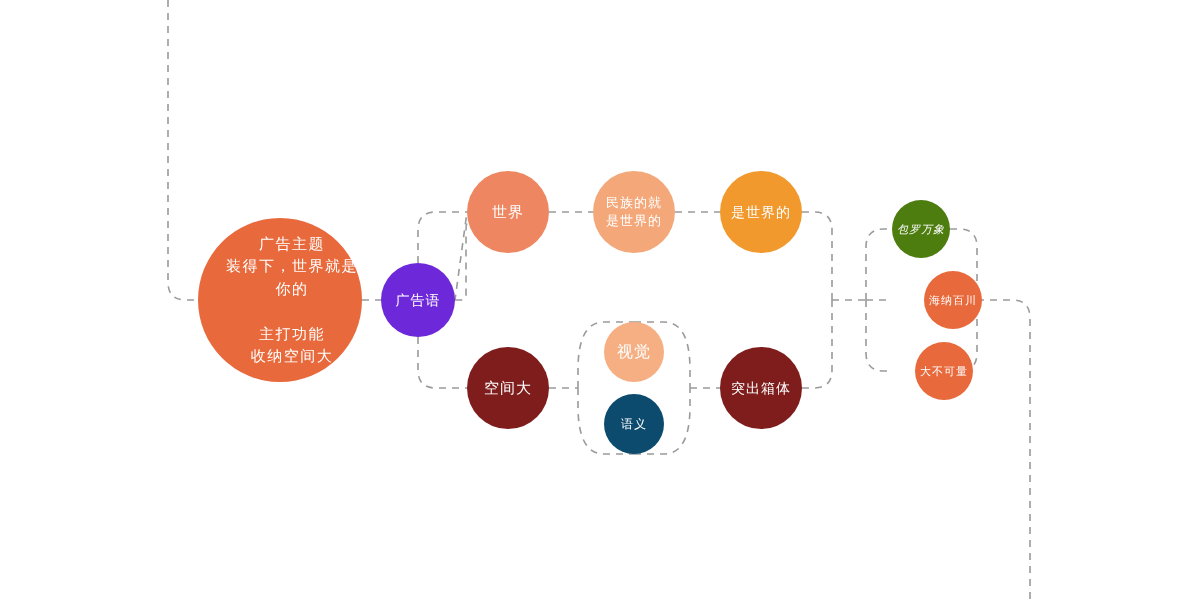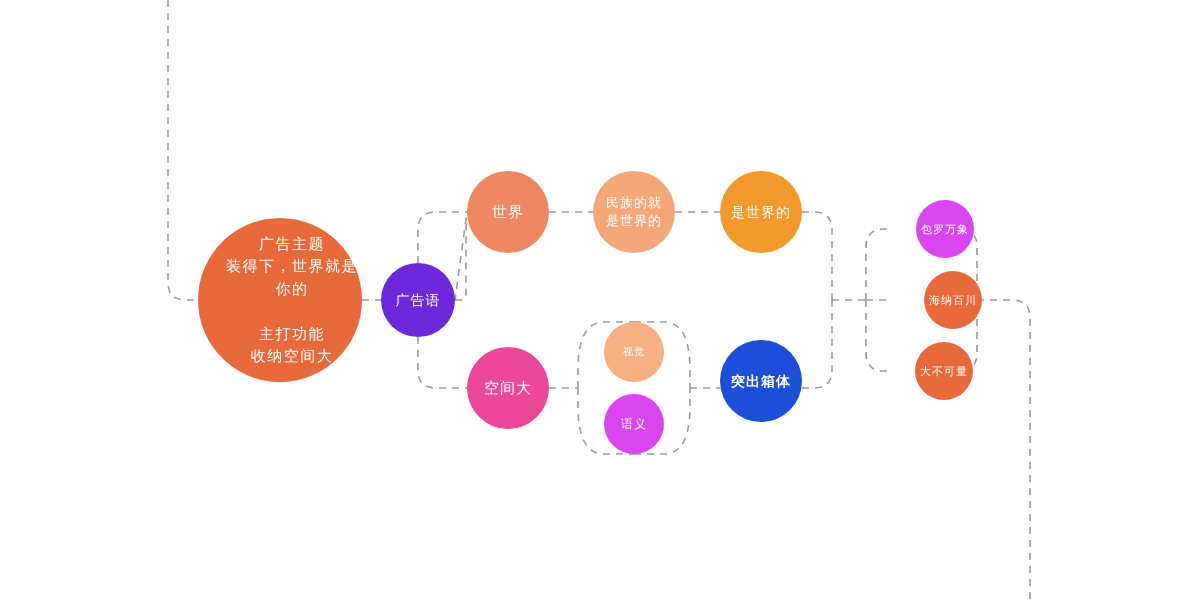--- a/index.html
+++ b/index.html
@@ -48,40 +48,40 @@
 
 主打功能
 收纳空间大</span>
       </div>
       <div class="node" style="left: 381px; top: 263px; width: 74px; height: 74px; background: #6d28d9;">
         <span class="label" style="font-size: 14px;">广告语</span>
       </div>
       <div class="node" style="left: 467px; top: 171px; width: 82px; height: 82px; background: rgb(238, 135, 97);">
         <span class="label" style="font-size: 15px;">世界</span>
       </div>
-      <div class="node" style="left: 467px; top: 347px; width: 82px; height: 82px; background: #ec4899;">
+      <div class="node" style="left: 467px; top: 347px; width: 82px; height: 82px; background: #7f1d1d;">
         <span class="label" style="font-size: 15px;">空间大</span>
       </div>
       <div class="node" style="left: 593px; top: 171px; width: 82px; height: 82px; background: rgb(244, 168, 122);">
         <span class="label" style="font-size: 13px; text-align: right;">民族的就
 是世界的</span>
       </div>
       <div class="node" style="left: 604px; top: 322px; width: 60px; height: 60px; background: rgb(245, 175, 131);">
-        <span class="label" style="font-size: 10px;">视觉</span>
+        <span class="label" style="font-size: 16px;">视觉</span>
       </div>
-      <div class="node" style="left: 604px; top: 394px; width: 60px; height: 60px; background: #d946ef;">
+      <div class="node" style="left: 604px; top: 394px; width: 60px; height: 60px; background: #0c4a6e;">
         <span class="label" style="font-size: 12px;">语义</span>
       </div>
       <div class="node" style="left: 720px; top: 171px; width: 82px; height: 82px; background: rgb(241, 153, 45);">
         <span class="label" style="font-size: 14px;">是世界的</span>
       </div>
-      <div class="node" style="left: 720px; top: 340px; width: 82px; height: 82px; background: #1d4ed8; font-weight: bold;">
+      <div class="node" style="left: 720px; top: 347px; width: 82px; height: 82px; background: #7f1d1d;">
         <span class="label" style="font-size: 14px;">突出箱体</span>
       </div>
-      <div class="node" style="left: 916px; top: 200px; width: 58px; height: 58px; background: #d946ef;">
+      <div class="node" style="left: 892px; top: 200px; width: 58px; height: 58px; background: #4d7c0f; font-style: italic;">
         <span class="label" style="font-size: 11px;">包罗万象</span>
       </div>
       <div class="node" style="left: 892px; top: 271px; width: 58px; height: 58px; background: rgb(232, 105, 59); margin-left: 32px;">
         <span class="label" style="font-size: 11px;">海纳百川</span>
       </div>
       <div class="node" style="left: 915px; top: 342px; width: 58px; height: 58px; background: rgb(232, 105, 59);">
         <span class="label" style="font-size: 11px;">大不可量</span>
       </div>
     </div>
 

